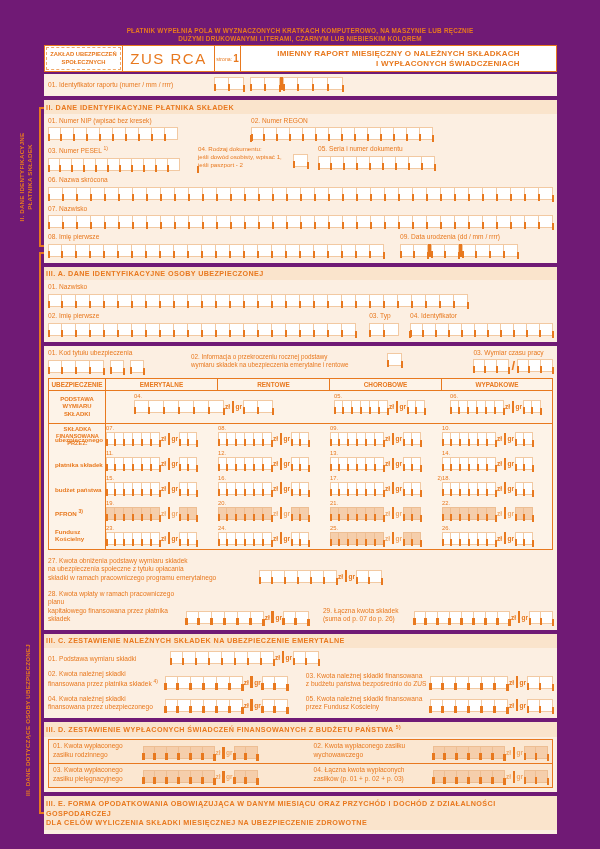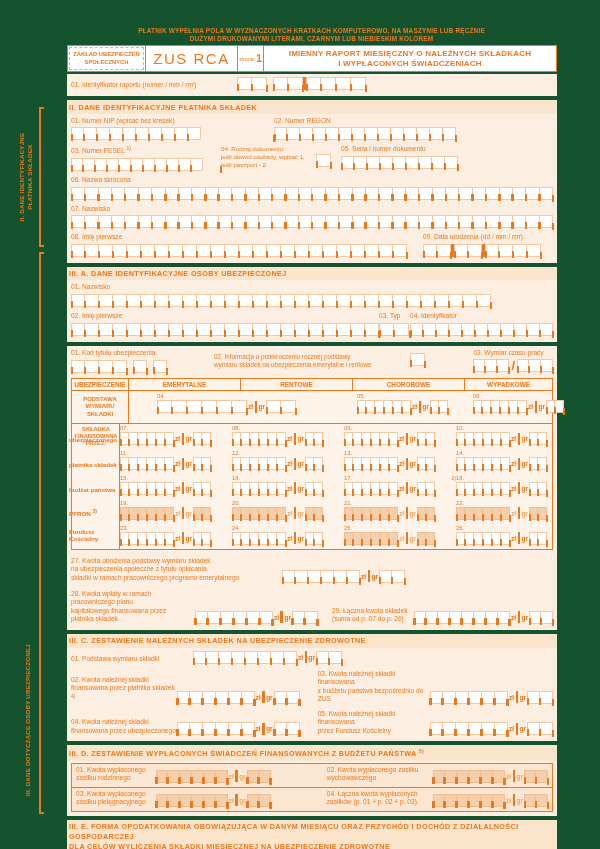--- a/index.html
+++ b/index.html
@@ -5,34 +5,34 @@
   :root{
     --or:#E8791F;          
     --or-soft:#F0A869;
     --lb:#F2C9A2;          
     --bg1:#FCEFE2;         
     --band:#FAE4CC;        
     --shade:#F5CEAB;       
   }
   *{margin:0;padding:0;box-sizing:border-box;}
   body{background:#ffffff;font-family:"Liberation Sans","DejaVu Sans",sans-serif;}
-  .page{position:relative;width:600px;height:849px;background:#14532d;overflow:hidden;padding-left:23px;}
+  .page{position:relative;width:600px;height:849px;background:#701a75;overflow:hidden;}
   .content{margin:0 43px 0 44px;}
 
   .top-note{margin-top:27px;text-align:center;font-size:6.4px;font-weight:bold;color:var(--or);line-height:1.25;letter-spacing:.2px;white-space:pre-line;}
 
   
   .header-bar{display:flex;margin-top:2px;border:1.5px solid var(--or);height:27px;background:#fff;}
   .org-box{width:78px;border-right:1.5px solid var(--or);display:flex;align-items:center;justify-content:center;padding:1px;}
   .org-inner{border:1px dashed var(--or-soft);width:100%;height:100%;display:flex;align-items:center;justify-content:center;text-align:center;font-size:5.8px;font-weight:bold;color:var(--or);line-height:1.3;white-space:pre-line;}
   .form-code{width:92px;border-right:1.5px solid var(--or);display:flex;align-items:center;justify-content:center;font-size:15px;letter-spacing:1.5px;color:var(--or);}
   .page-box{width:26px;border-right:1.5px solid var(--or);display:flex;align-items:center;justify-content:center;gap:1px;}
   .page-box .pl{font-size:5.2px;color:var(--or);}
   .page-box .pn{font-size:10px;font-weight:bold;color:var(--or);}
-  .form-title{flex:1;display:flex;flex-direction:column;align-items:center;justify-content:center;font-size:8px;font-weight:bold;color:var(--or);text-align:center;line-height:1.2;letter-spacing:.2px;white-space:pre-line;}
+  .form-title{flex:1;display:flex;flex-direction:column;align-items:center;justify-content:center;font-size:8px;font-weight:bold;color:var(--or);text-align:right;line-height:1.2;letter-spacing:.2px;white-space:pre-line;}
 
   
   .sec{background:var(--bg1);margin-top:4px;padding-bottom:4px;}
   .sec-title{font-size:7.2px;font-weight:bold;color:var(--or);letter-spacing:.4px;padding:2.5px 2px 1.5px 2px;background:var(--band);white-space:pre-line;line-height:1.35;}
   .lbl{font-size:6.6px;color:var(--or);line-height:1.3;white-space:pre-line;}
   .sup{font-size:5px;vertical-align:super;color:var(--or);}
   .row{display:flex;align-items:flex-end;}
   .pad{padding:3px 4px 2px 4px;}
 
   
@@ -1142,21 +1142,21 @@
             </span>
             <span class="comb">
               <span class="cell"></span>
               <span class="cell"></span>
             </span>
           </div>
       </div>
     </div>
 
     <div class="sec">
-      <div class="sec-title" style="white-space: pre-line;">III. C. ZESTAWIENIE NALEŻNYCH SKŁADEK NA UBEZPIECZENIE ZDROWOTNE</div>
+      <div class="sec-title" style="white-space: pre-line;">III. C. ZESTAWIENIE NALEŻNYCH SKŁADEK NA UBEZPIECZENIE EMERYTALNE</div>
       <div class="row pad">
         <div class="lbl" style="width: 122px; white-space: pre-line;">01. Podstawa wymiaru składki</div>
         <div class="money cw13">
             <span class="comb">
               <span class="cell"></span>
               <span class="cell"></span>
               <span class="cell"></span>
               <span class="cell"></span>
               <span class="cell"></span>
               <span class="cell"></span>

